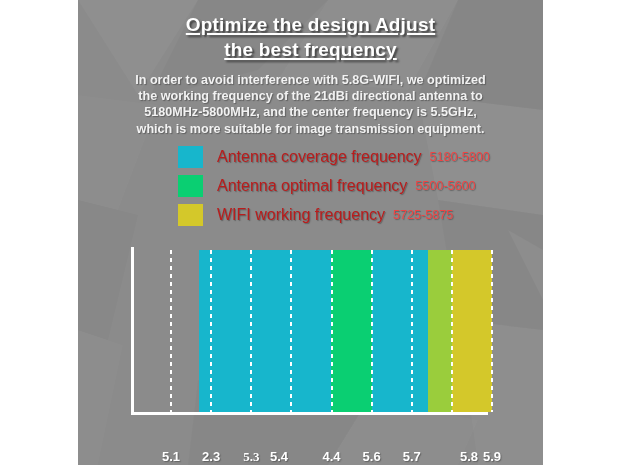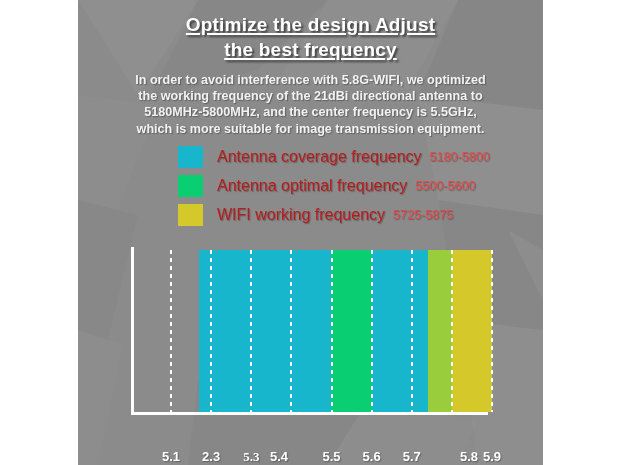--- a/index.html
+++ b/index.html
@@ -243,21 +243,21 @@
         <div class="gridline" style="left: 292.625px;"></div>
         <div class="gridline" style="left: 332.75px;"></div>
         <div class="gridline" style="left: 372.875px;"></div>
         <div class="gridline" style="left: 413px;"></div>
       </div>
     <div id="ticks">
         <div class="tick-label" style="left: 93px;">5.1</div>
         <div class="tick-label" style="left: 133.125px;">2.3</div>
         <div class="tick-label" style="left: 173.25px; font-family: Liberation Serif, serif;">5.3</div>
         <div class="tick-label" style="left: 201px;">5.4</div>
-        <div class="tick-label" style="left: 253.5px;">5.5</div>
+        <div class="tick-label" style="left: 253.5px;">4.4</div>
         <div class="tick-label" style="left: 293.625px;">5.6</div>
         <div class="tick-label" style="left: 333.75px;">5.7</div>
         <div class="tick-label" style="left: 391px;">5.8</div>
         <div class="tick-label" style="left: 414px;">5.9</div>
       </div>
     <div id="xaxis"></div>
   </div>
 
 </div>
 

